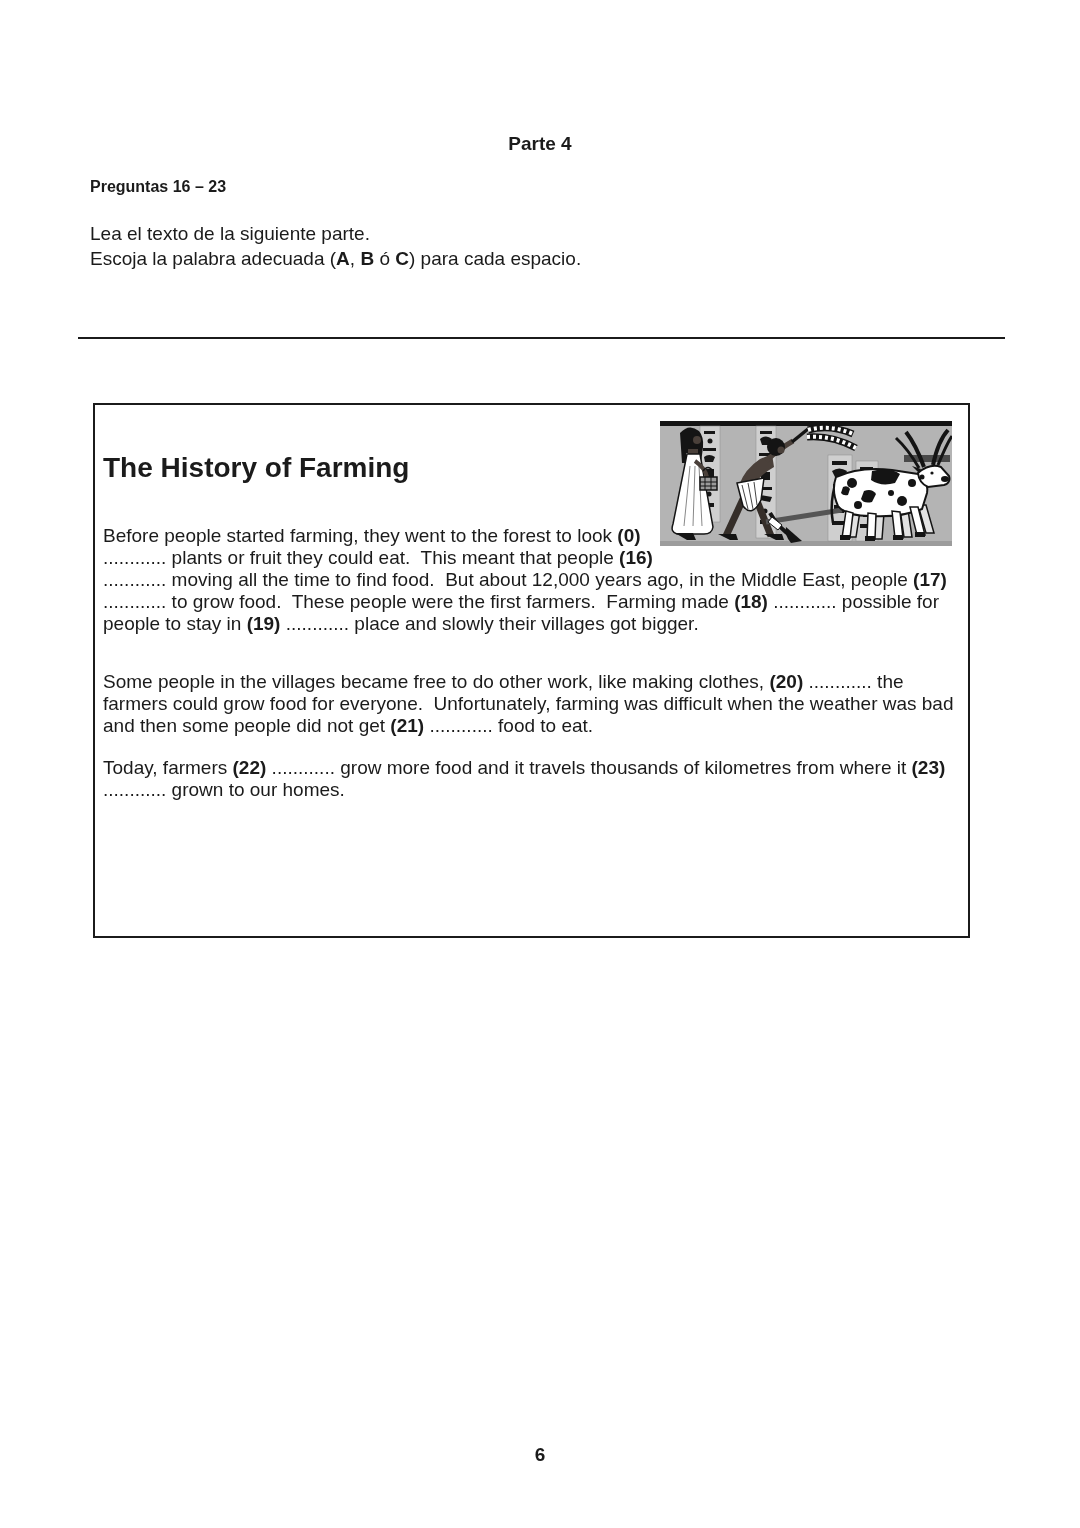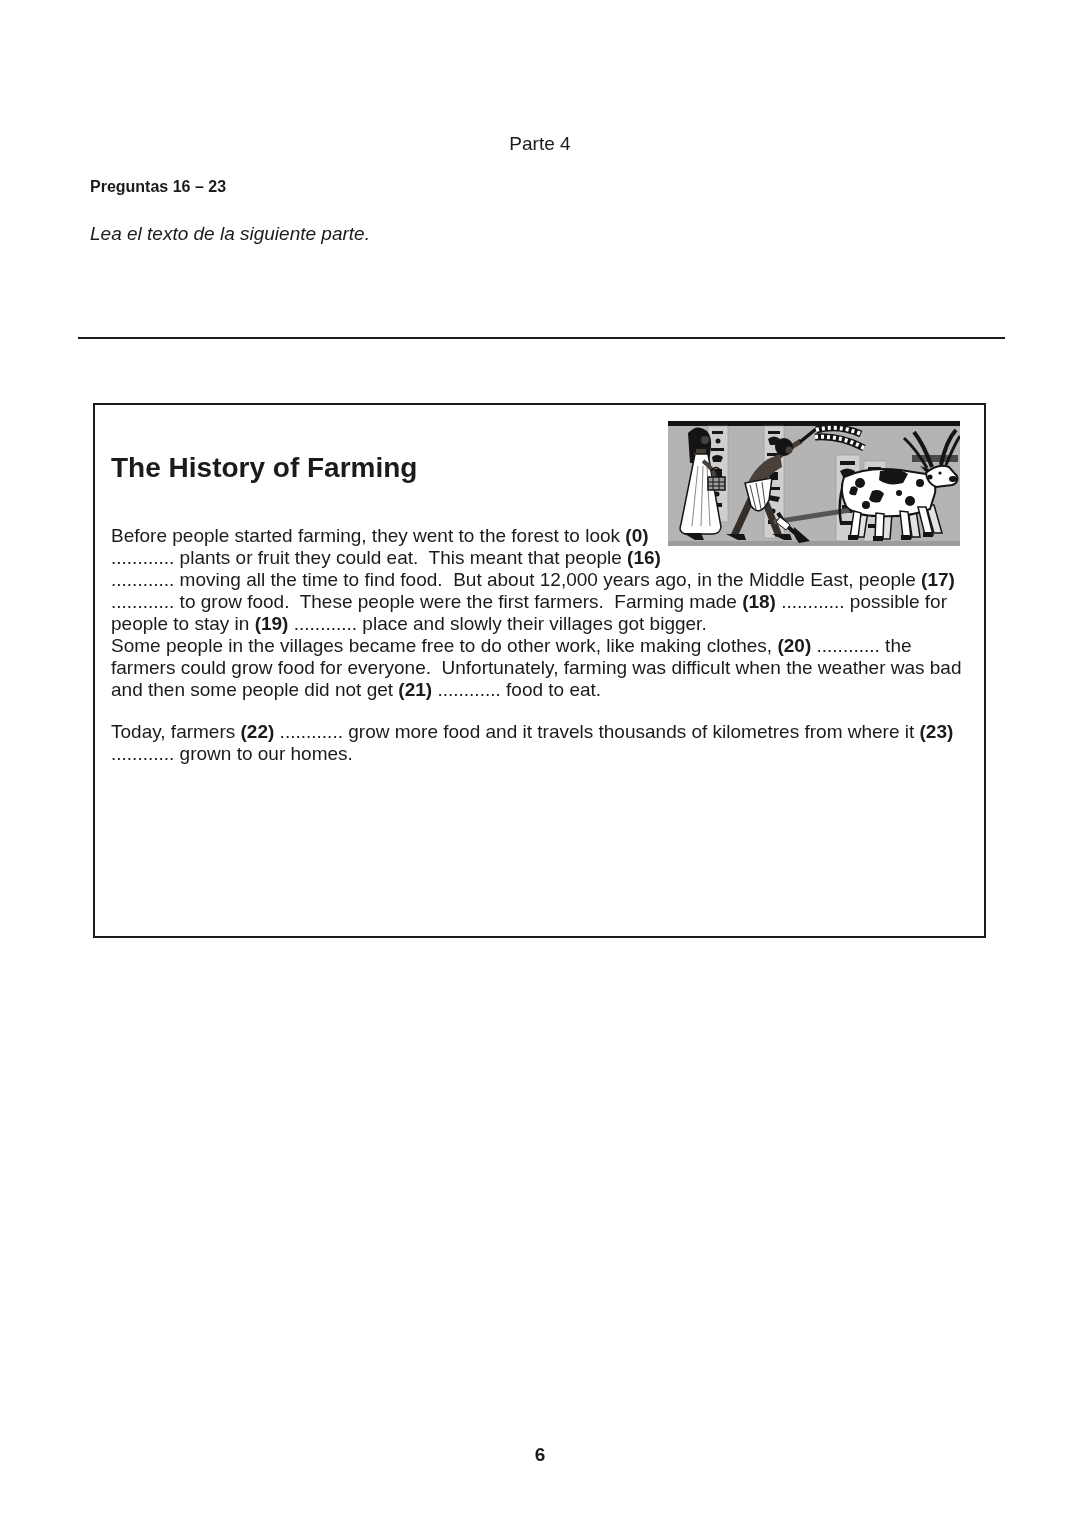--- a/index.html
+++ b/index.html
@@ -12,59 +12,59 @@
     position:relative;
     width:1080px;height:1528px;
     margin:0 auto;
     background:var(--paper);
     font-family:"Liberation Sans", sans-serif;
     color:var(--ink);
     overflow:hidden;
   }
   .part-heading{
     position:absolute;top:133px;left:0;width:100%;
-    text-align:center;font-weight:normal;font-size:19px;
+    text-align:center;font-weight:bold;font-size:19px;
   }
   .questions-heading{
     position:absolute;top:178px;left:90px;
     font-weight:bold;font-size:16px;
   }
   .instr{
     position:absolute;left:90px;font-size:19px;white-space:pre-wrap;
   }
-  #instr-1{top:223px;font-style:italic;}
+  #instr-1{top:223px;}
   #instr-2{top:248px;}
   #instr-3{top:294px;}
   .divider{
     position:absolute;top:337px;left:78px;width:927px;height:2px;
     background:var(--ink);
   }
   .passage-box{
     position:absolute;top:403px;left:93px;
     width:857px;height:531px;
     border:2px solid var(--ink);
-    padding:0 16px;
+    padding:0 8px;
     background:var(--paper);
   }
   .illustration{
     float:right;
     width:292px;height:125px;
     margin:16px 8px 8px 6px;
   }
   .illustration svg{display:block;width:100%;height:100%;}
   .passage-title{
     margin:46px 0 0 0;
     font-size:28px;line-height:34px;font-weight:bold;
   }
   .passage p{
     font-size:19px;line-height:22px;margin:0;
     white-space:pre-wrap;
   }
   #para-1{margin-top:40px;}
-  #para-2{}
+  #para-2{margin-top:36px;}
   #para-3{margin-top:20px;}
   .page-number{
     position:absolute;top:1444px;left:0;width:100%;
     text-align:center;font-weight:bold;font-size:19px;
   }
   
   .ibg{fill:var(--illus-bg);}
   .ink{fill:#141414;}
   .skin{fill:#4a403a;}
   .strip{fill:#cfcfcf;stroke:#8a8a8a;stroke-width:.5;}
@@ -74,20 +74,21 @@
 </head>
 <body>
 
 <div class="page">
 
   <div class="part-heading">Parte 4</div>
 
   <div class="questions-heading">Preguntas 16 – 23</div>
 
   <div class="instr" id="instr-1"><span>Lea el texto de la siguiente parte.</span></div>
+  <div class="instr" id="instr-2"><span>Escoja la palabra adecuada (</span><b>A</b><span>, </span><b>B</b><span> ó </span><b>C</b><span>) para cada espacio.</span></div>
 
   <div class="divider"></div>
 
   <div class="passage-box passage">
 
     <div class="illustration">
       <svg viewBox="0 0 292 125" xmlns="http://www.w3.org/2000/svg">
         <rect class="ibg" x="0" y="0" width="292" height="125"></rect>
         <rect class="ink" x="0" y="0" width="292" height="5"></rect>
         <rect x="0" y="120" width="292" height="5" fill="#9c9c9c"></rect>

